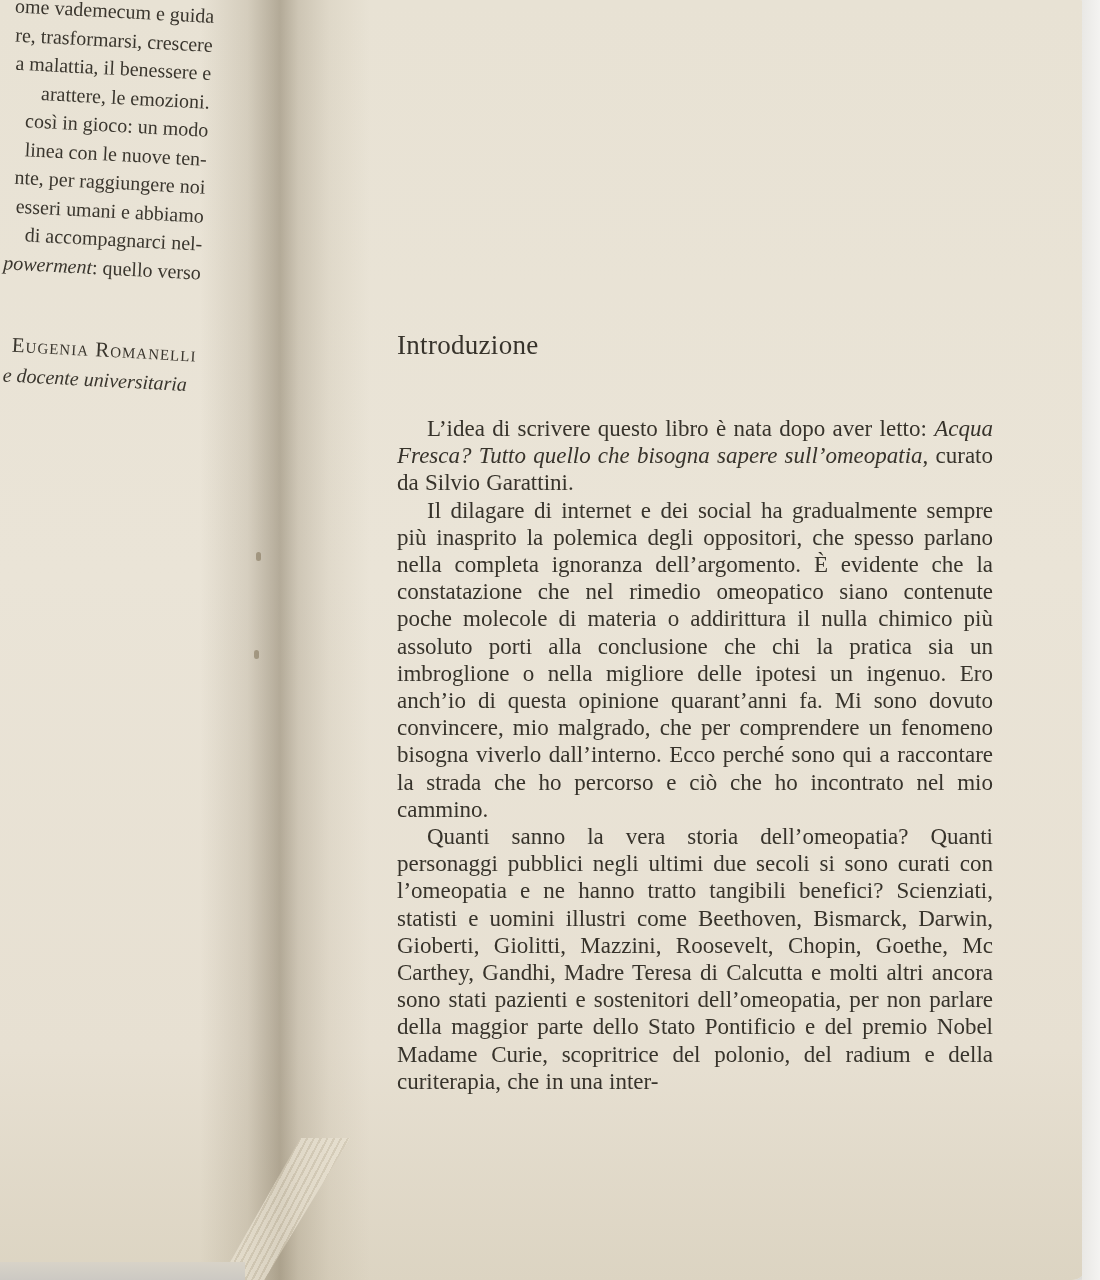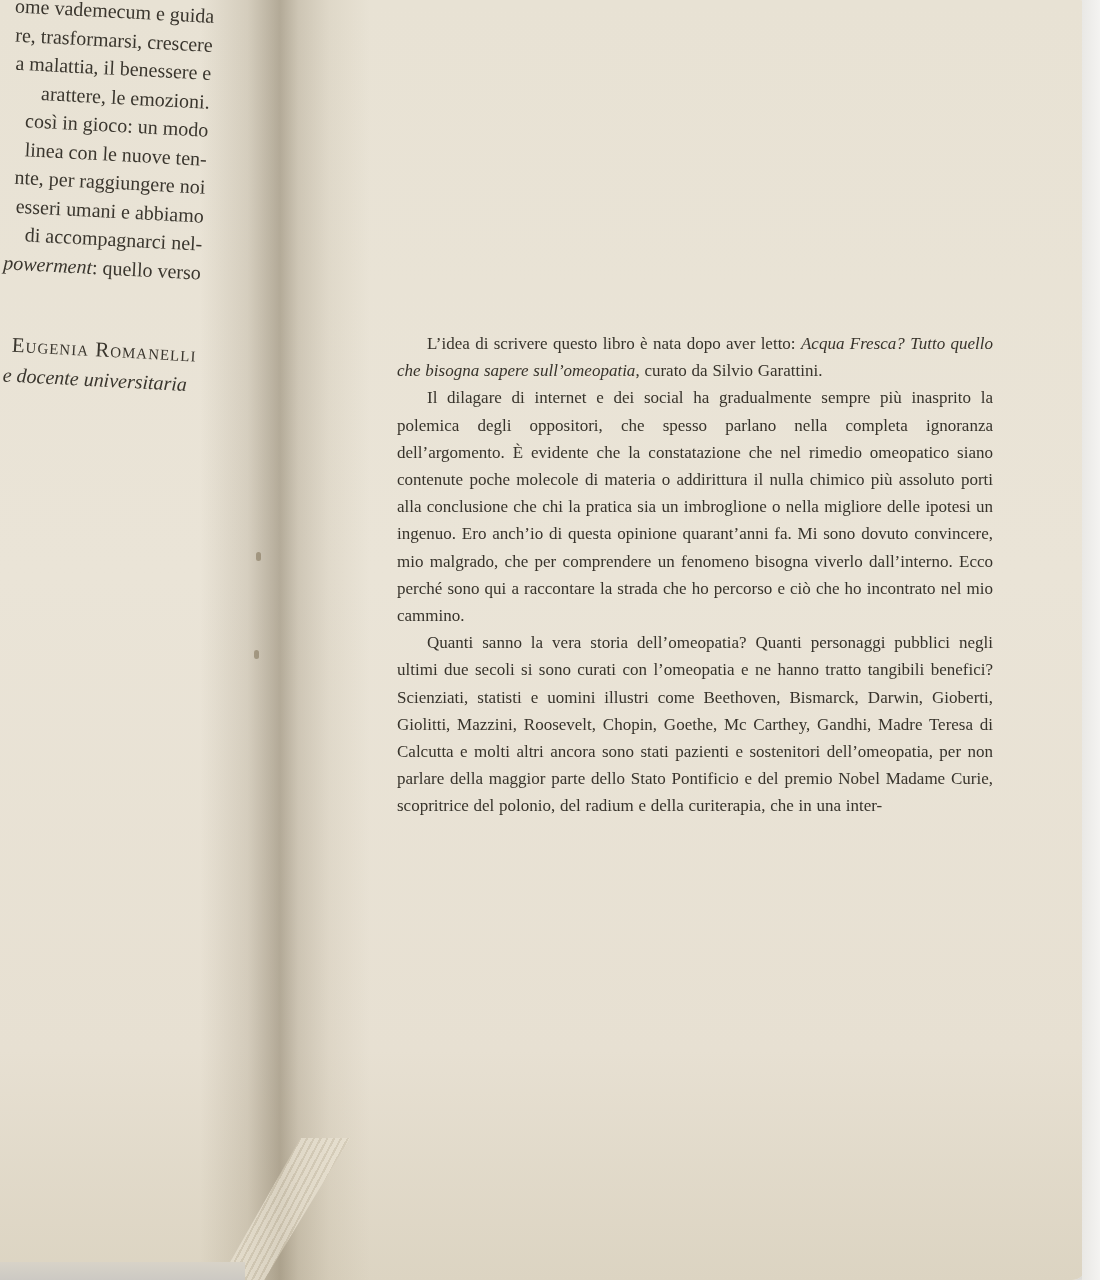--- a/index.html
+++ b/index.html
@@ -79,21 +79,21 @@
   
   .content {
     position:absolute; left:397px; top:330px; width:596px;
     color: var(--ink, #37332b);
   }
   .title {
     font-size:27px; font-weight:normal; letter-spacing:.3px;
     margin-bottom:54px;
   }
   .content p {
-    font-size:17px; line-height:27.2px;
+    font-size:23px; line-height:27.2px;
     text-align: justify; text-indent:30px;
     word-spacing:.5px;
   }
 </style>
 </head>
 <body>
 
 <div class="photo">
 
   <div class="book">
@@ -113,20 +113,21 @@
       <div class="sig-name">Eugenia Romanelli</div>
       <div class="sig-role">e docente universitaria</div>
     </div>
 
     <div class="gutter"></div>
     <div class="stitch s1"></div>
     <div class="stitch s2"></div>
     <div class="page-edges"></div>
 
     <div class="content">
+      <h1 class="title">Introduzione</h1>
       <p><span>L’idea di scrivere questo libro è nata dopo aver letto: </span><span class="i">Acqua Fresca? Tutto quello che bisogna sapere sull’omeopatia</span><span>, curato da Silvio Garattini.</span></p>
       <p><span>Il dilagare di internet e dei social ha gradualmente sempre più inasprito la polemica degli oppositori, che spesso parlano nella completa ignoranza dell’argomento. È evidente che la constatazione che nel rimedio omeopatico siano contenute poche molecole di materia o addirittura il nulla chimico più assoluto porti alla conclusione che chi la pratica sia un imbroglione o nella migliore delle ipotesi un ingenuo. Ero anch’io di questa opinione quarant’anni fa. Mi sono dovuto convincere, mio malgrado, che per comprendere un fenomeno bisogna viverlo dall’interno. Ecco perché sono qui a raccontare la strada che ho percorso e ciò che ho incontrato nel mio cammino.</span></p>
       <p><span>Quanti sanno la vera storia dell’omeopatia? Quanti personaggi pubblici negli ultimi due secoli si sono curati con l’omeopatia e ne hanno tratto tangibili benefici? Scienziati, statisti e uomini illustri come Beethoven, Bismarck, Darwin, Gioberti, Giolitti, Mazzini, Roosevelt, Chopin, Goethe, Mc Carthey, Gandhi, Madre Teresa di Calcutta e molti altri ancora sono stati pazienti e sostenitori dell’omeopatia, per non parlare della maggior parte dello Stato Pontificio e del premio Nobel Madame Curie, scopritrice del polonio, del radium e della curiterapia, che in una inter-</span></p>
     </div>
 
   </div>
 
   <div class="photo-strip-right"></div>
   <div class="photo-strip-bottomleft"></div>
 

